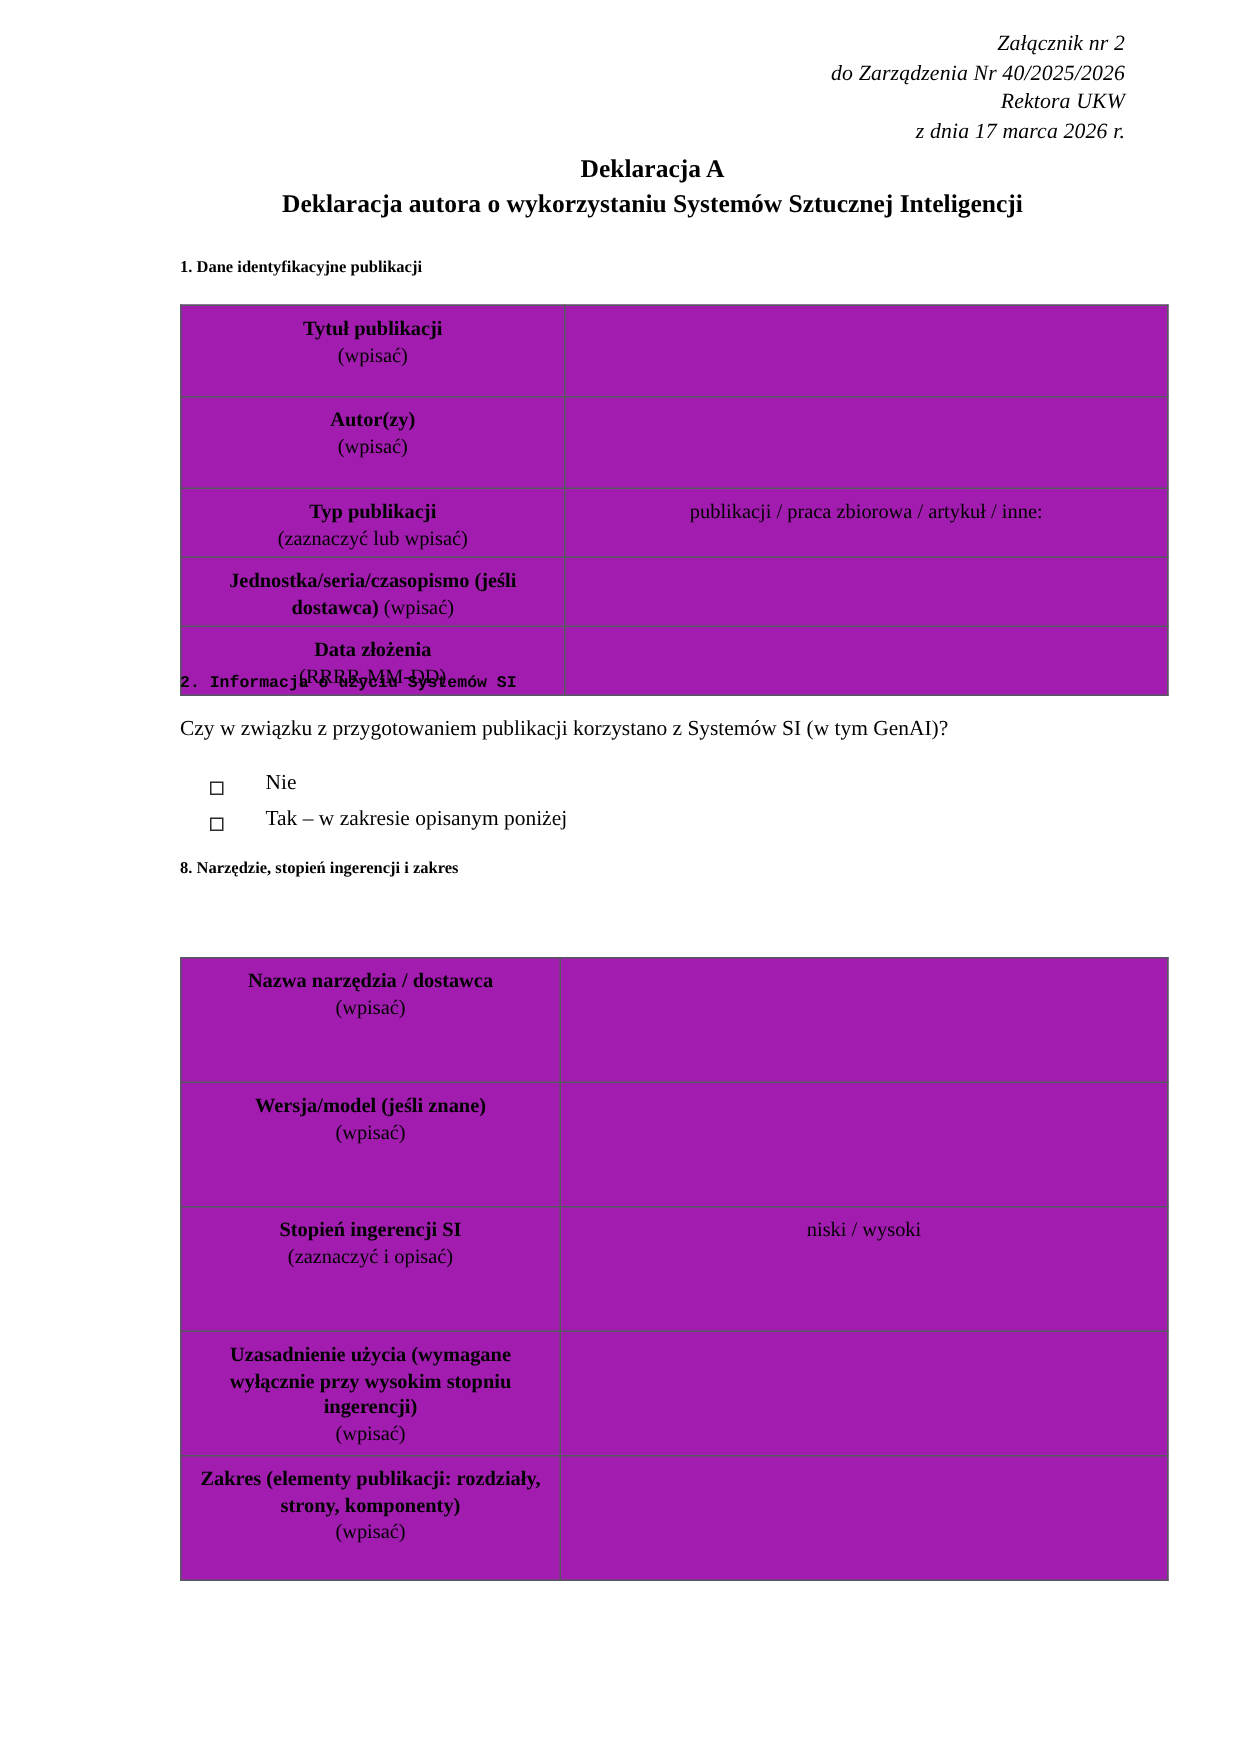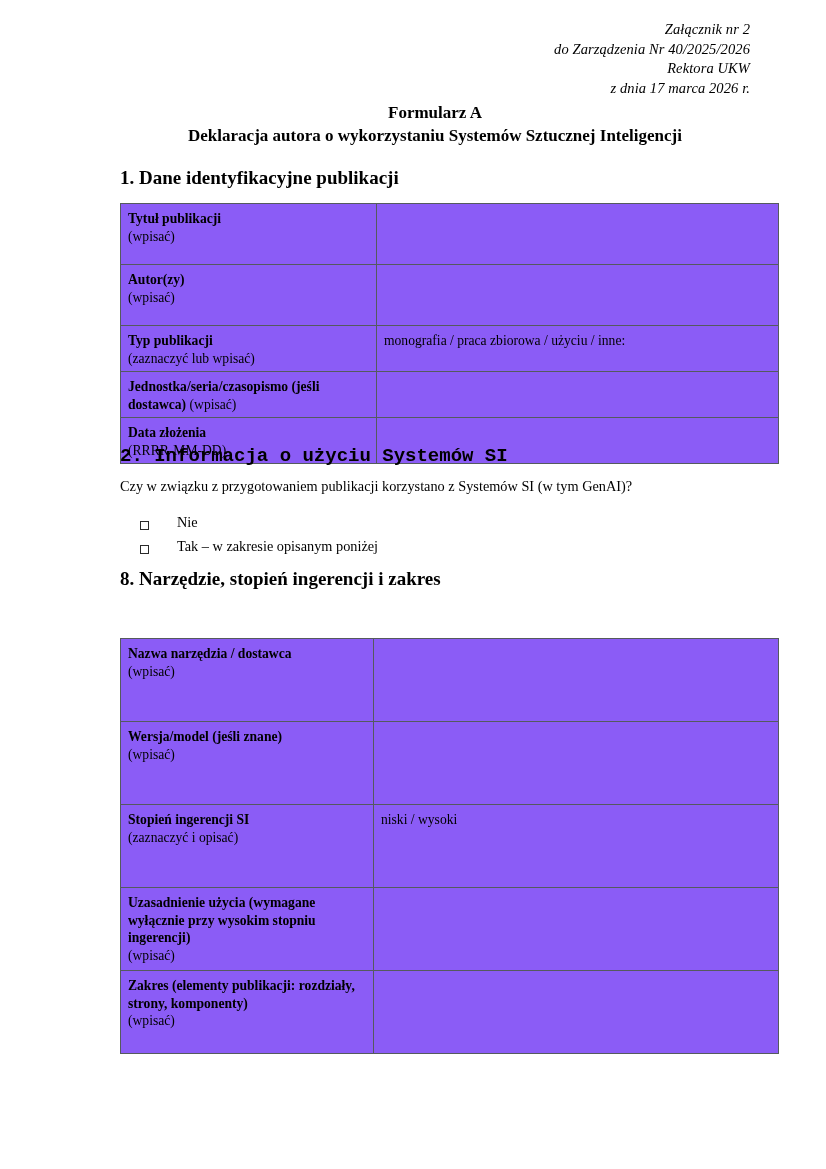--- a/index.html
+++ b/index.html
@@ -56,21 +56,21 @@
     font-weight: bold;
     font-size: 17px;
     line-height: 23px;
   }
 
   
   .section-heading {
     position: absolute;
     left: 98px;
     font-weight: bold;
-    font-size: 19px;
+    font-size: 11px;
     line-height: 20px;
     white-space: nowrap;
   }
   #sec1 { top: 168px; }
   #sec2 { top: 446px; font-family: Liberation Mono, monospace; }
   #sec3 { top: 569px; }
 
   
   .question {
     position: absolute;
@@ -110,21 +110,22 @@
   .option-label {
     margin-left: 28px;
     white-space: nowrap;
   }
 
   
   table.form-table {
     position: absolute;
     border-collapse: collapse;
     table-layout: fixed;
-    background: #8b5cf6;
+    background: #a21caf;
+    text-align: center;
   }
   table.form-table td {
     border: 1px solid #555a5e;
     vertical-align: top;
     padding: 6px 7px 4px 7px;
     font-size: 13.6px;
     line-height: 17.5px;
   }
   table.form-table td.label-cell {
     width: 241px;
@@ -172,21 +173,21 @@
 <div class="page">
 
   <div class="doc-header">
     <div>Załącznik nr 2</div>
     <div>do Zarządzenia Nr 40/2025/2026</div>
     <div>Rektora UKW</div>
     <div>z dnia 17 marca 2026 r.</div>
   </div>
 
   <div class="title-block">
-    <div class="title-main">Formularz A</div>
+    <div class="title-main">Deklaracja A</div>
     <div class="title-sub">Deklaracja autora o wykorzystaniu Systemów Sztucznej Inteligencji</div>
   </div>
 
   <div class="section-heading" id="sec1">1. Dane identyfikacyjne publikacji</div>
 
   <table class="form-table" id="table1">
     <tbody>
       <tr class="r1">
         <td class="label-cell">
           <span class="lbl-bold">Tytuł publikacji</span>
@@ -204,21 +205,21 @@
         <td class="value-cell">
           <span class="val-text"></span>
         </td>
       </tr>
       <tr class="r3">
         <td class="label-cell">
           <span class="lbl-bold">Typ publikacji</span>
           <span class="lbl-line2">(zaznaczyć lub wpisać)</span>
         </td>
         <td class="value-cell">
-          <span class="val-text">monografia / praca zbiorowa / użyciu / inne:</span>
+          <span class="val-text">publikacji / praca zbiorowa / artykuł / inne:</span>
         </td>
       </tr>
       <tr class="r4">
         <td class="label-cell">
           <span class="lbl-bold">Jednostka/seria/czasopismo (jeśli dostawca)</span>
           <span class="lbl-note">(wpisać)</span>
         </td>
         <td class="value-cell">
           <span class="val-text"></span>
         </td>

